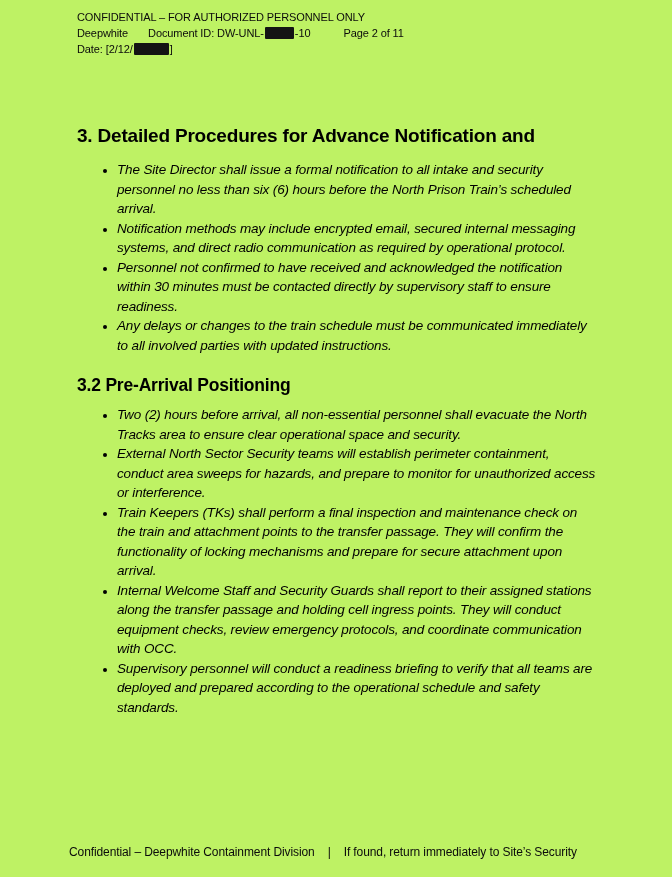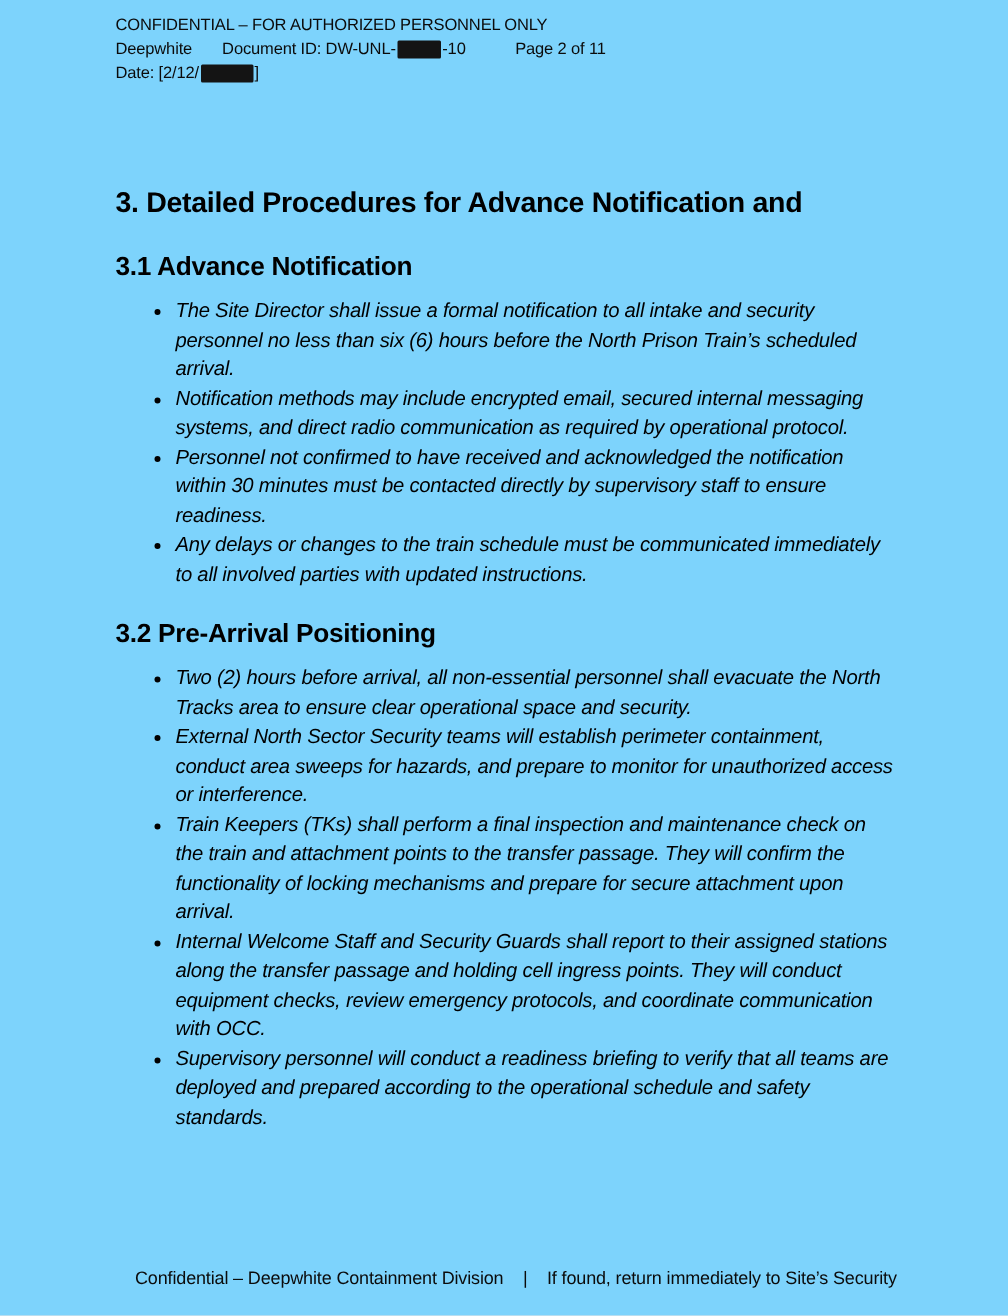--- a/index.html
+++ b/index.html
@@ -2,21 +2,21 @@
 <html><head>
 <meta charset="utf-8">
 <style>
   * { margin: 0; padding: 0; box-sizing: border-box; }
   html, body { background: #e8e8e8; }
   .page {
     position: relative;
     width: 672px;
     height: 877px;
     margin: 0 auto;
-    background: #7dd3fc;
+    background: #bef264;
     font-family: "Liberation Sans", "DejaVu Sans", sans-serif;
     color: #000000;
     overflow: hidden;
   }
 
   
   .doc-header {
     position: absolute;
     top: 9px;
     left: 77px;
@@ -73,21 +73,21 @@
     letter-spacing: -0.15px;
     color: #000;
     font-style: italic;
   }
   .bullet-list li::marker { color: #000; font-size: 12px; }
 
   
   .doc-footer {
     position: absolute;
     top: 845px;
-    left: 90px;
+    left: 69px;
     font-size: 12px;
     line-height: 15px;
     color: #0b0b0b;
     letter-spacing: -0.1px;
     white-space: nowrap;
   }
   .doc-footer .sep { margin: 0 13px; }
 </style>
 </head>
 <body>
@@ -111,21 +111,20 @@
         <span>]</span>
     </div>
   </header>
 
   <main class="doc-body">
     <h1 class="doc-title">
       <span class="line">3. Detailed Procedures for Advance Notification and</span>
     </h1>
 
     <section class="sec-1">
-      <h2 class="section-heading">3.1 Advance Notification</h2>
       <ul class="bullet-list">
         <li>The Site Director shall issue a formal notification to all intake and security personnel no less than six (6) hours before the North Prison Train’s scheduled arrival.</li>
         <li>Notification methods may include encrypted email, secured internal messaging systems, and direct radio communication as required by operational protocol.</li>
         <li>Personnel not confirmed to have received and acknowledged the notification within 30 minutes must be contacted directly by supervisory staff to ensure readiness.</li>
         <li>Any delays or changes to the train schedule must be communicated immediately to all involved parties with updated instructions.</li>
       </ul>
     </section>
 
     <section class="sec-2">
       <h2 class="section-heading">3.2 Pre-Arrival Positioning</h2>

